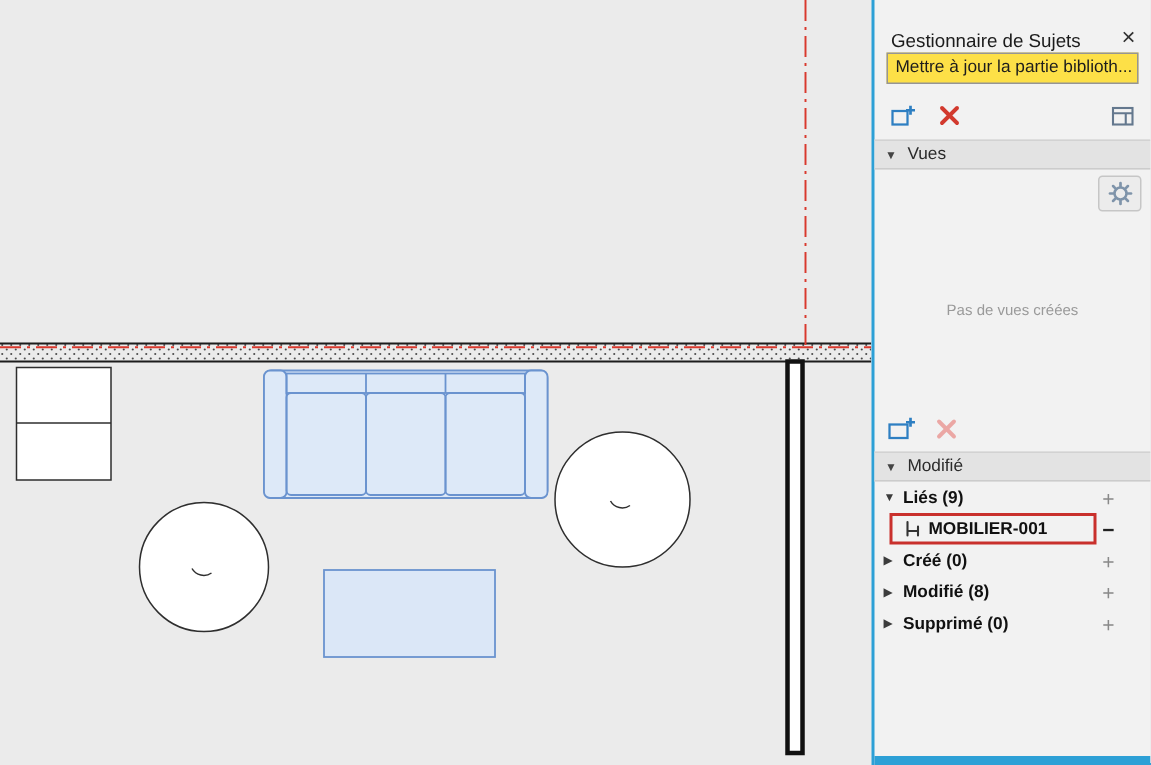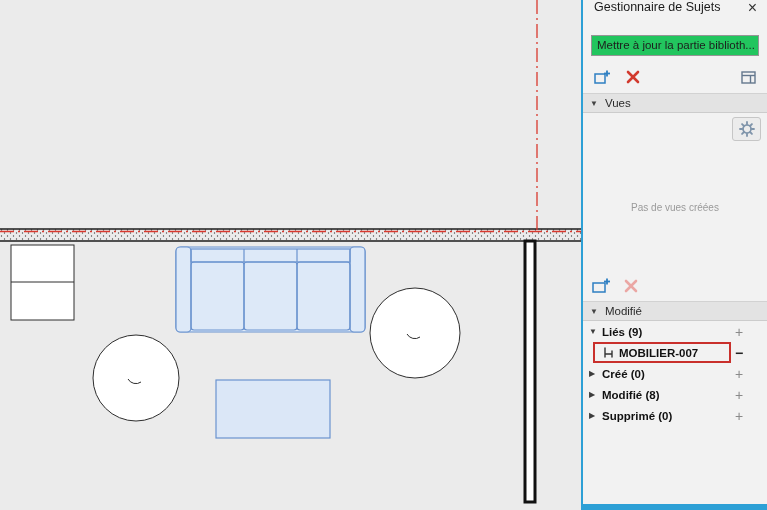--- a/index.html
+++ b/index.html
@@ -7,26 +7,26 @@
     font-family:"Liberation Sans", sans-serif; background:#ebebeb; }
   .app { position:relative; width:767px; height:510px; }
 
   
   .plan { position:absolute; left:0; top:0; width:581px; height:510px; background:#ebebeb; }
 
   
   .panel { position:absolute; left:581px; top:0; width:186px; height:510px;
     background:#f2f2f2; border-left:2px solid #2da0d6;
     display:flex; flex-direction:column; }
-  .panel-title-row { height:34px; display:flex; align-items:flex-start;
+  .panel-title-row { height:34px; display:flex; align-items:flex-end;
     justify-content:space-between; padding:0 10px 0 11px; }
   .panel-title { font-size:12.5px; color:#1b1b1b; }
   .close-x { font-size:16px; color:#333; cursor:default; line-height:16px; }
 
-  .dropdown { margin:1px 8px 5px 8px; height:21px; background:#22c55e;
+  .dropdown { margin:1px 8px 5px 8px; height:21px; background:#fde047;
     border:1px solid #959595; font-size:11.5px; color:#1d1d1d;
     padding:3px 4px 0 5px; white-space:nowrap; overflow:hidden; }
 
   .toolbar { height:32px; display:flex; align-items:center; padding:0 10px; gap:14px; }
   .icon-btn { display:inline-flex; align-items:center; justify-content:center; cursor:default; }
   .spacer { flex:1; }
 
   .section-header { height:20px; background:#e3e3e3;
     border-top:1px solid #d2d2d2; border-bottom:1px solid #cccccc;
     display:flex; align-items:center; gap:7px; padding:0 7px;
@@ -206,21 +206,21 @@
       </div>
 
       <div class="tree-row">
         <div class="hl-box"></div>
         <span class="tri"></span>
         <span class="row-icon">
           <svg width="13" height="13" viewBox="0 0 13 13">
             <path d="M3 2 v7 M3 8 h7 M10 5 v6 M3 9 v2" fill="none" stroke="#333" stroke-width="1.4" stroke-linecap="round"></path>
           </svg>
         </span>
-        <span class="lbl">MOBILIER-007</span>
+        <span class="lbl">MOBILIER-001</span>
         <span class="act minus">−</span>
       </div>
 
       <div class="tree-row">
         <span class="tri">▶</span>
         <span class="lbl">Créé (0)</span>
         <span class="act">+</span>
       </div>
 
       <div class="tree-row">

